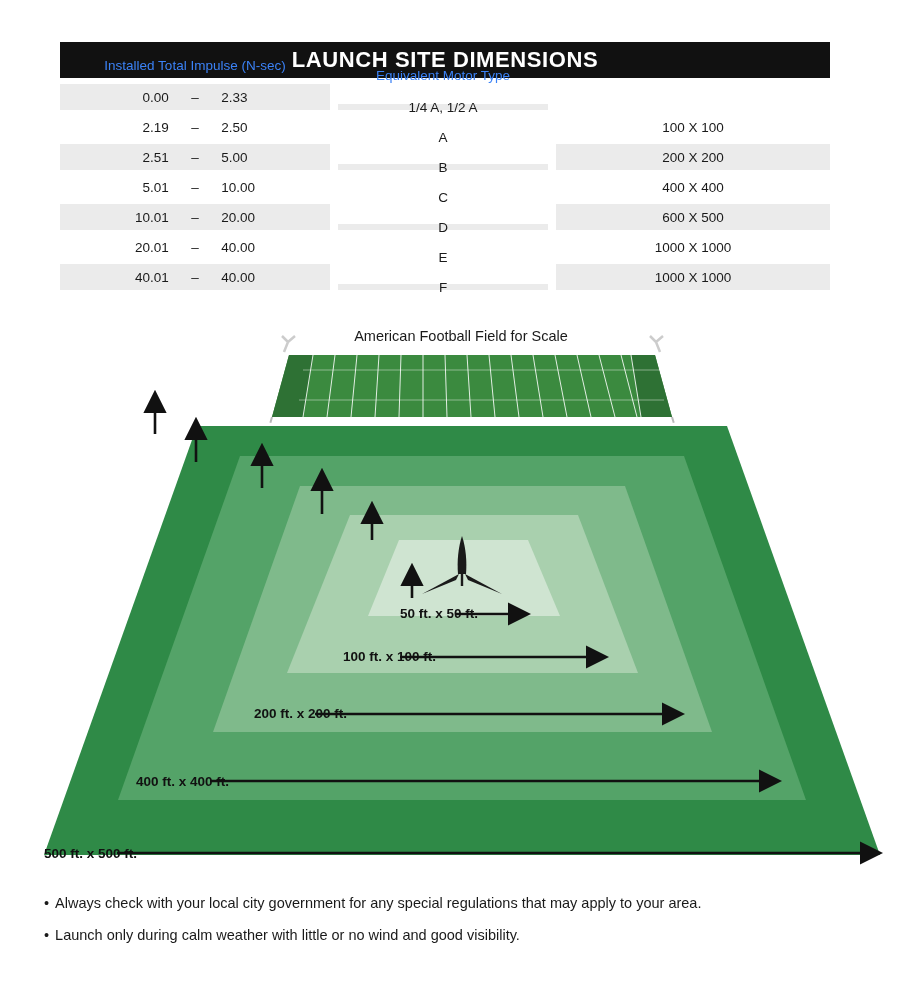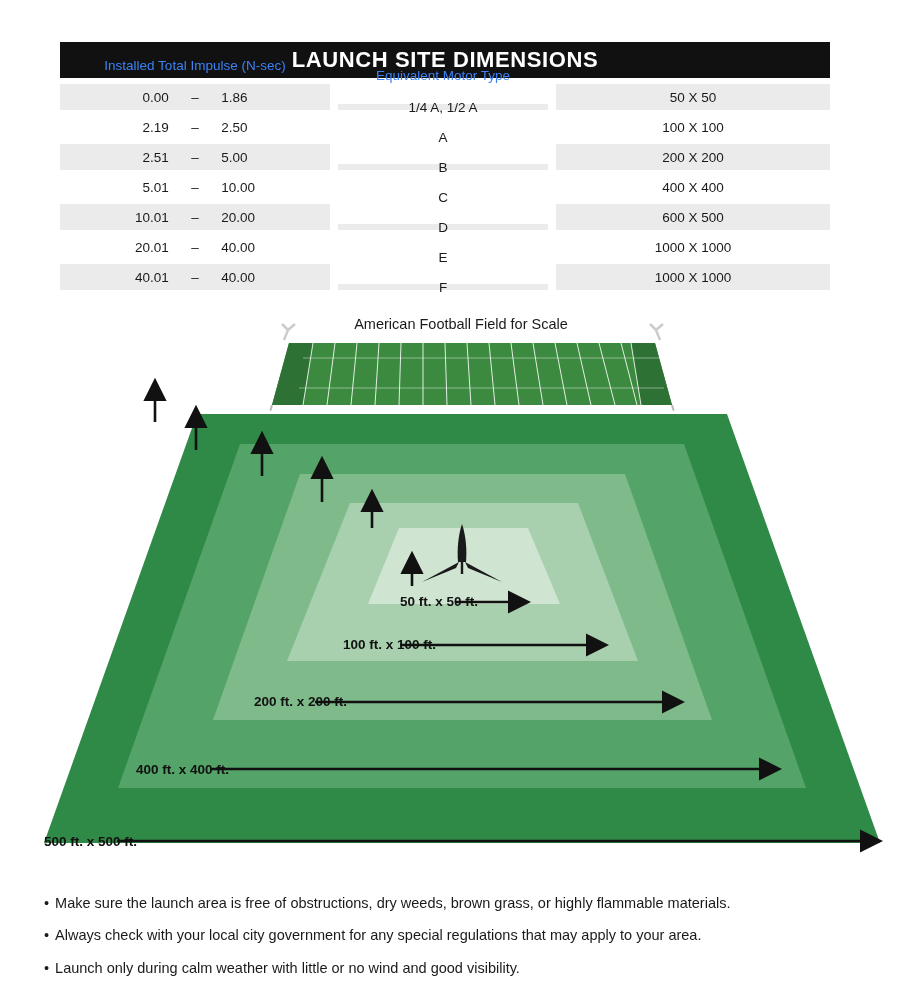--- a/index.html
+++ b/index.html
@@ -77,21 +77,21 @@
     justify-content: center;
     width: 100%;
   }
   .imp .lo { width: 44%; text-align: right; padding-right: 10px; }
   .imp .dash { width: 12%; text-align: center; }
   .imp .hi { width: 44%; text-align: left; padding-left: 10px; }
 
   
   .diagram {
     position: absolute;
-    left: 0; top: 288px;
+    left: 0; top: 300px;
     width: 922px; height: 590px;
   }
   .fb-caption {
     position: absolute;
     left: 0; top: 28px;
     width: 922px;
     text-align: center;
     font-size: 14.5px;
     color: #1a1a1a;
   }
@@ -131,25 +131,24 @@
     <div class="thead">
       <div class="th col-1">Installed Total Impulse (N-sec)</div>
       <div class="th col-2">Equivalent Motor Type</div>
     </div>
 
     <div class="trow shaded">
       <div class="cell col-1">
         <div class="imp">
           <span class="lo">0.00</span>
           <span class="dash">–</span>
-          <span class="hi">1.86</span>
+          <span class="hi">2.33</span>
         </div>
       </div>
       <div class="cell col-2">1/4 A, 1/2 A</div>
-      <div class="cell col-3">50 X 50</div>
     </div>
 
     <div class="trow">
       <div class="cell col-1">
         <div class="imp">
           <span class="lo">2.19</span>
           <span class="dash">–</span>
           <span class="hi">2.50</span>
         </div>
       </div>
@@ -316,23 +315,20 @@
       <text class="lbl" x="343" y="361">100 ft. x 100 ft.</text>
       <text class="lbl" x="254" y="418">200 ft. x 200 ft.</text>
       <text class="lbl" x="136" y="486">400 ft. x 400 ft.</text>
       <text class="lbl" x="44" y="558">500 ft. x 500 ft.</text>
 
     </svg>
   </div>
 
   <div class="notes">
     <div class="note">
-      <span class="bullet">•</span><span>Make sure the launch area is free of obstructions, dry weeds, brown grass, or highly flammable materials.</span>
-    </div>
-    <div class="note">
       <span class="bullet">•</span><span>Always check with your local city government for any special regulations that may apply to your area.</span>
     </div>
     <div class="note">
       <span class="bullet">•</span><span>Launch only during calm weather with little or no wind and good visibility.</span>
     </div>
   </div>
 
 </div>
 
 </body></html>

